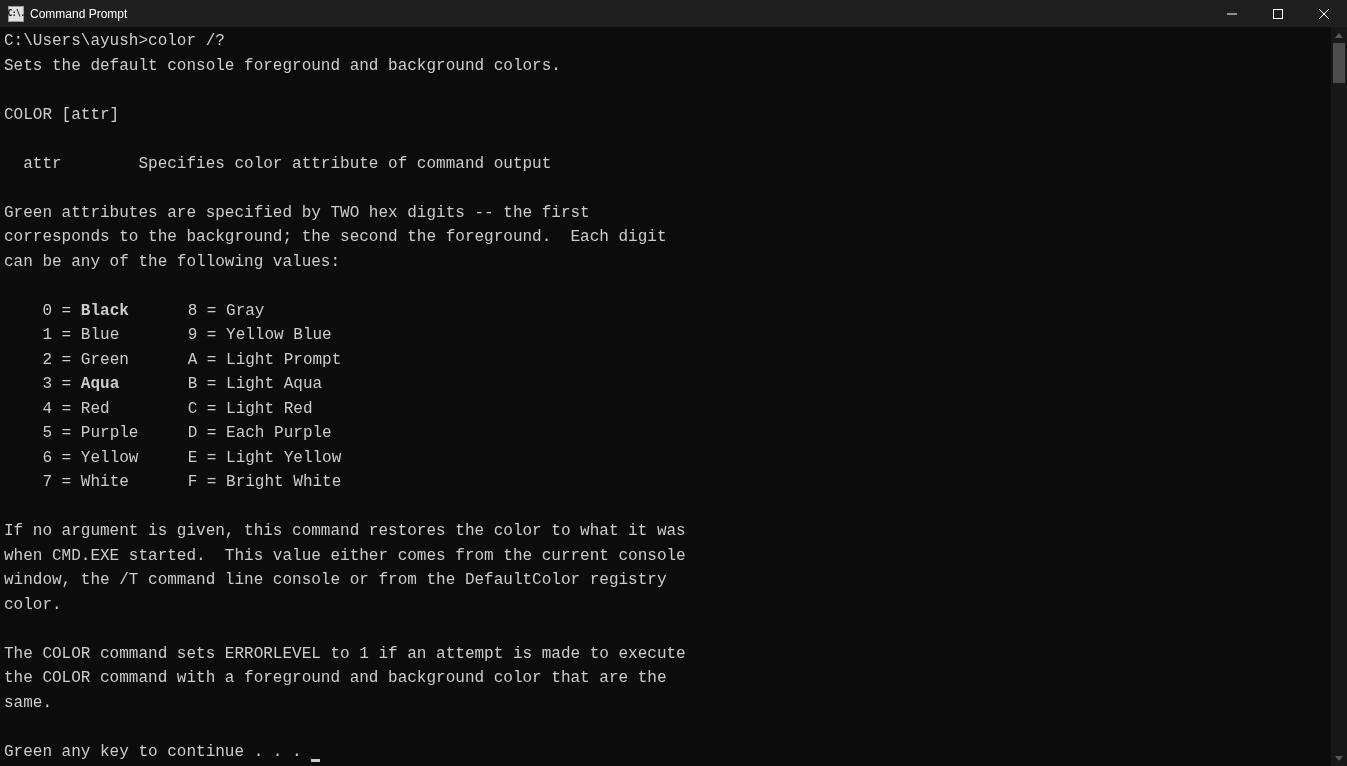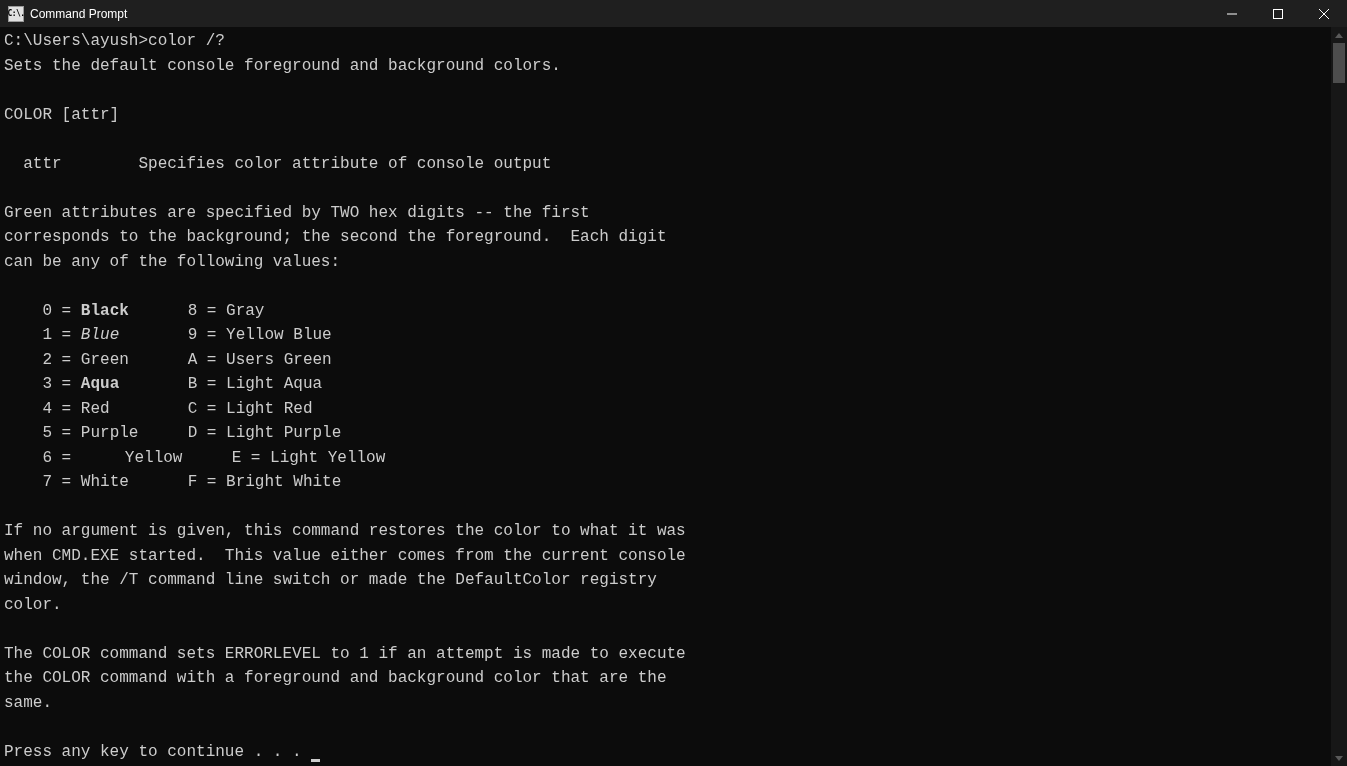--- a/index.html
+++ b/index.html
@@ -148,45 +148,45 @@
       </div>
     </div>
   </div>
 
   <div class="console-area">
     <div class="console-text"><span>C:\Users\ayush&gt;</span><span>color /?</span>
 <span>Sets the default console foreground and background colors.</span>
 
 <span>COLOR [attr]</span>
 
-<span>  attr</span>        <span>Specifies color attribute of console output</span>
+<span>  attr</span>        <span>Specifies color attribute of command output</span>
 
 <span>Green attributes are specified by TWO hex digits -- the first</span>
 <span>corresponds to the background; the second the foreground.  Each digit</span>
 <span>can be any of the following values:</span>
 
     <span><span>0</span> = <span style="display:inline-block;min-width:78px;font-weight:bold;">Black</span>   <span>8</span> = <span>Gray</span></span>
-    <span><span>1</span> = <span style="display:inline-block;min-width:78px;font-style:italic;">Blue</span>   <span>9</span> = <span>Yellow Blue</span></span>
-    <span><span>2</span> = <span style="display:inline-block;min-width:78px;font-family:Liberation Mono, monospace;">Green</span>   <span>A</span> = <span>Users Green</span></span>
+    <span><span>1</span> = <span style="display:inline-block;min-width:78px;">Blue</span>   <span>9</span> = <span>Yellow Blue</span></span>
+    <span><span>2</span> = <span style="display:inline-block;min-width:78px;font-family:Liberation Mono, monospace;">Green</span>   <span>A</span> = <span>Light Prompt</span></span>
     <span><span>3</span> = <span style="display:inline-block;min-width:78px;font-weight:bold;">Aqua</span>   <span>B</span> = <span>Light Aqua</span></span>
     <span><span>4</span> = <span style="display:inline-block;min-width:78px;">Red</span>   <span>C</span> = <span>Light Red</span></span>
-    <span><span>5</span> = <span style="display:inline-block;min-width:78px;">Purple</span>   <span>D</span> = <span>Light Purple</span></span>
-    <span><span>6</span> = <span style="display:inline-block;min-width:78px;margin-left:44px;">Yellow</span>   <span>E</span> = <span>Light Yellow</span></span>
+    <span><span>5</span> = <span style="display:inline-block;min-width:78px;">Purple</span>   <span>D</span> = <span>Each Purple</span></span>
+    <span><span>6</span> = <span style="display:inline-block;min-width:78px;">Yellow</span>   <span>E</span> = <span>Light Yellow</span></span>
     <span><span>7</span> = <span style="display:inline-block;min-width:78px;">White</span>   <span>F</span> = <span>Bright White</span></span>
 
 <span>If no argument is given, this command restores the color to what it was</span>
 <span>when CMD.EXE started.  This value either comes from the current console</span>
-<span>window, the /T command line switch or made the DefaultColor registry</span>
+<span>window, the /T command line console or from the DefaultColor registry</span>
 <span>color.</span>
 
 <span>The COLOR command sets ERRORLEVEL to 1 if an attempt is made to execute</span>
 <span>the COLOR command with a foreground and background color that are the</span>
 <span>same.</span>
 
-<span>Press any key to continue . . . </span><span class="cursor"></span></div>
+<span>Green any key to continue . . . </span><span class="cursor"></span></div>
 
     <div class="scrollbar">
       <div class="sb-arrow">
         <svg width="8" height="5" viewBox="0 0 8 5">
             <path d="M0 5 L4 0 L8 5 Z"></path>
           </svg>
       </div>
       <div class="sb-track">
         <div class="sb-thumb"></div>
       </div>

